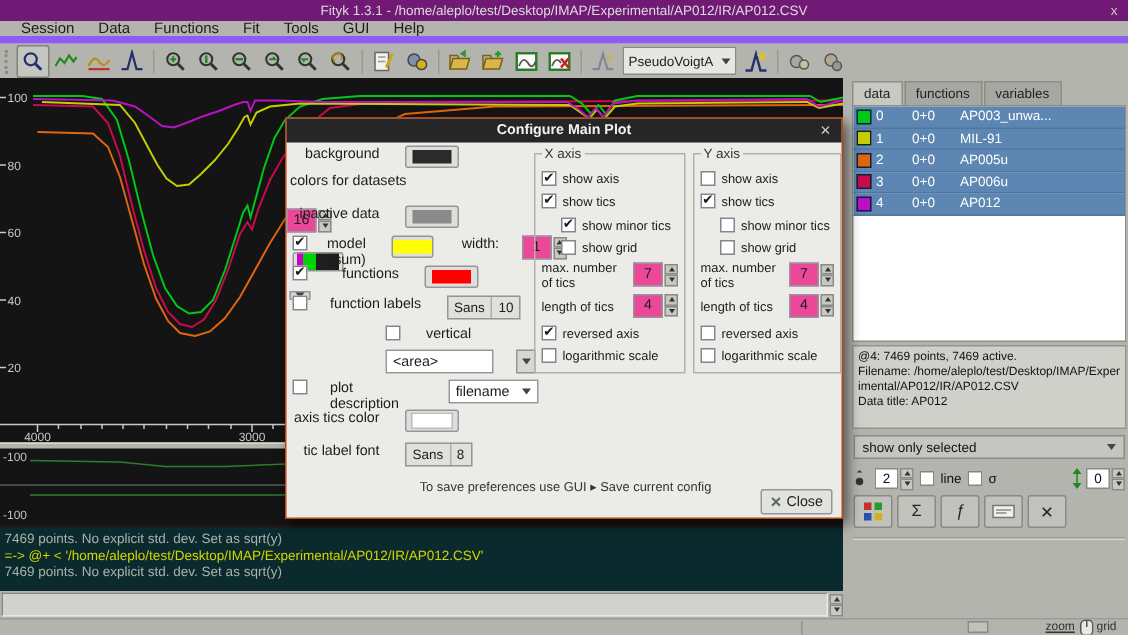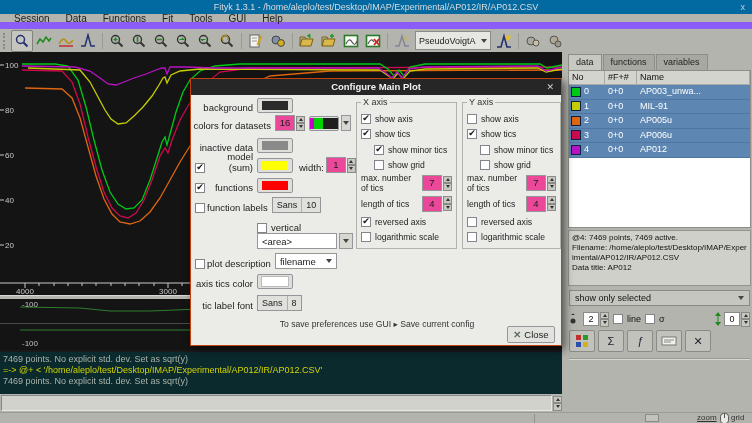--- a/index.html
+++ b/index.html
@@ -1,41 +1,41 @@
 <!DOCTYPE html>
 <html><head>
 <meta charset="utf-8">
 <style>
   html,body{margin:0;padding:0;width:752px;height:423px;overflow:hidden;
     font-family:"Liberation Sans",sans-serif;background:#b4b4ae;position:relative;}
   
-  #titlebar{position:absolute;left:0;top:0;width:752px;height:14px;background:#0369a1;color:#dcdcdc;
+  #titlebar{position:absolute;left:0;top:0;width:752px;height:14px;background:#701a75;color:#dcdcdc;
     font-size:9px;line-height:14px;text-align:center;}
   #titlebar .close{position:absolute;right:7px;top:0;color:#cccccc;font-size:9px;}
   #menubar{position:absolute;left:0;top:14px;width:752px;height:15px;background:#b4b4ae;
-    border-bottom:7px solid #8b5cf6;font-size:10px;color:#1c1c1c;display:flex;align-items:center;padding-left:6px;box-sizing:border-box;}
+    border-bottom:5px solid #8b5cf6;font-size:10px;color:#1c1c1c;display:flex;align-items:center;padding-left:6px;box-sizing:border-box;}
   .menu-item{padding:0 8px;}
   #toolbar{position:absolute;left:0;top:29px;width:752px;height:23px;background:#b4b4ae;
     display:flex;align-items:center;padding-left:3px;box-sizing:border-box;}
   .tbtn{width:20px;height:20px;display:flex;align-items:center;justify-content:center;flex:0 0 auto;border:1px solid transparent;border-radius:2px;}
   .tbtn.pressed{border:1px solid #82827c;background:#c6c6c0;}
   .tsep{width:1px;height:16px;background:#9a9a94;margin:0 3px;flex:0 0 auto;}
   .thandle{width:4px;height:16px;margin-right:2px;border-left:2px dotted #8a8a84;flex:0 0 auto;}
   .tcombo{height:17px;background:#e6e6e2;border:1px solid #8a8a86;font-size:9px;display:flex;align-items:center;
     padding:0 3px;margin:0 2px;color:#222;}
   .tcombo .dd-arrow{margin-left:5px;}
   .dd-arrow{width:0;height:0;border-left:3px solid transparent;border-right:3px solid transparent;border-top:4px solid #444;}
   .faded{opacity:.35;}
   
   #main-plot{position:absolute;left:0;top:52px;width:562px;height:243px;background:#141414;}
   #hsplit1{position:absolute;left:0;top:295px;width:562px;height:4px;background:#b4b4ae;border-top:1px solid #d8d8d2;box-sizing:border-box;}
   .auxplot{position:absolute;left:0;width:562px;background:#141414;}
   #aux1{top:299px;height:24px;}
   #aux2{top:323px;height:27px;border-top:1px solid #4a4a4a;box-sizing:border-box;}
-  .aux-label{position:absolute;left:2px;top:1px;color:#c0c0c0;font-size:8px;margin-left:20px;}
+  .aux-label{position:absolute;left:2px;top:1px;color:#c0c0c0;font-size:8px;}
   #aux2 .aux-label{top:auto;bottom:2px;}
   #console{position:absolute;left:0;top:350px;width:562px;height:44px;background:#0a2a2e;border-top:2px solid #1a1a1a;
     box-sizing:border-box;padding:2px 3px;font-size:9px;line-height:11px;white-space:nowrap;overflow:hidden;}
   #input-row{position:absolute;left:0;top:394px;width:562px;height:18px;background:#b4b4ae;display:flex;align-items:center;}
   #cmd-input{flex:1;height:14px;background:#d2d2cc;border:1px solid #88888a;border-bottom-color:#e8e8e4;border-right-color:#e8e8e4;margin-left:1px;}
   .spinstack{width:9px;height:15px;display:flex;flex-direction:column;margin-left:1px;}
   .sp-up,.sp-dn{flex:1;background:#c8c8c2;border:1px solid #8a8a86;display:flex;align-items:center;justify-content:center;}
   .sp-up::after{content:"";border-left:2.5px solid transparent;border-right:2.5px solid transparent;border-bottom:3.5px solid #333;}
   .sp-dn::after{content:"";border-left:2.5px solid transparent;border-right:2.5px solid transparent;border-top:3.5px solid #333;}
   #vsplit{position:absolute;left:562px;top:52px;width:5px;height:360px;background:#b4b4ae;}
@@ -75,21 +75,21 @@
   #sb-zoom{position:absolute;left:697px;top:0;text-decoration:underline;}
   #sb-mouse{position:absolute;left:720px;top:0;}
   #sb-menu{position:absolute;left:731px;top:0;}
   
   #dialog{position:absolute;left:190px;top:78px;width:372px;height:268px;background:#ebebe8;border:1px solid #c2410c;
     box-shadow:3px 4px 8px rgba(0,0,0,.55);box-sizing:border-box;font-size:9.5px;color:#1c1c1c;}
   #dlg-title{position:absolute;left:0;top:0;width:100%;height:16px;background:#262626;color:#f2f2f2;font-weight:bold;
     font-size:9.5px;line-height:16px;text-align:center;}
   #dlg-title .close{position:absolute;right:7px;top:0;font-weight:normal;color:#cfcfcf;font-size:9px;}
   #dlg-body{position:absolute;left:0;top:16px;width:372px;height:252px;}
-  .row{position:absolute;display:flex;align-items:flex-end;height:16px;}
+  .row{position:absolute;display:flex;align-items:flex-start;height:16px;gap:13px;}
   .lab{width:62px;text-align:right;padding-right:4px;flex:0 0 auto;}
   .clr-btn{width:36px;height:15px;background:#dedeDA;border:1px solid #96969a;border-radius:2px;display:flex;align-items:center;justify-content:center;box-sizing:border-box;}
   .clr-btn .chip{width:26px;height:9px;}
   .spinbox{display:flex;align-items:center;}
   .spinbox .val{height:14px;background:#ec4899;border:1px solid #96969a;text-align:center;line-height:14px;padding:0 2px;min-width:14px;box-sizing:content-box;}
   .combo{height:16px;background:#fff;border:1px solid #96969a;display:flex;align-items:center;padding:0 4px;box-sizing:border-box;}
   .combo .dd-arrow{margin-left:auto;}
   .dd-btn{width:14px;height:16px;background:#d8d8d2;border:1px solid #96969a;display:flex;align-items:center;justify-content:center;box-sizing:border-box;margin-left:2px;}
   .font-btn{height:16px;background:#e0e0dc;border:1px solid #96969a;display:flex;align-items:stretch;box-sizing:border-box;}
   .font-btn span{padding:0 4px;line-height:14px;font-size:9px;}
@@ -331,25 +331,20 @@
 </div>
 <div id="vsplit"></div>
 
 <div id="sidebar">
   <div id="tabs">
     <span class="tab active">data</span>
     <span class="tab">functions</span>
     <span class="tab">variables</span>
   </div>
   <div id="dtable">
-    <div class="t-head">
-      <span class="th-no">No</span>
-      <span class="th-f">#F+#</span>
-      <span class="th-name">Name</span>
-    </div>
     <div id="table-body">
         <div class="t-row">
           <span class="c1">
             <span class="swatch" style="background: rgb(0, 202, 22);"></span>
             <span>0</span>
           </span>
           <span class="c2">0+0</span>
           <span class="c3">AP003_unwa...</span>
         </div>
         <div class="t-row">
@@ -468,21 +463,21 @@
     <span class="close">✕</span>
   </div>
   <div id="dlg-body">
 
     <div class="row" style="left:0;top:2px;width:164px;">
       <span class="lab">background</span>
       <span class="clr-btn">
           <span class="chip" style="background: rgb(43, 43, 43);"></span>
         </span>
     </div>
-    <div class="row" style="left:0;top:20px;width:160px;">
+    <div class="row" style="left:0;top:20px;width:160px;flex-direction:column;">
       <span class="lab" style="width:80px">colors for datasets</span>
       <span class="spinbox">
         <span class="val">16</span>
         <span class="spinstack">
             <span class="sp-up"></span>
             <span class="sp-dn"></span>
           </span>
       </span>
       <span class="clr-btn" style="margin-left:4px;width:34px;">
           <span class="chip" style="width: 28px; height: 11px; background: linear-gradient(90deg, rgb(204, 0, 204) 0px, rgb(204, 0, 204) 15%, rgb(0, 212, 0) 15%, rgb(0, 212, 0) 45%, rgb(30, 30, 30) 45%, rgb(30, 30, 30) 100%);"></span>

